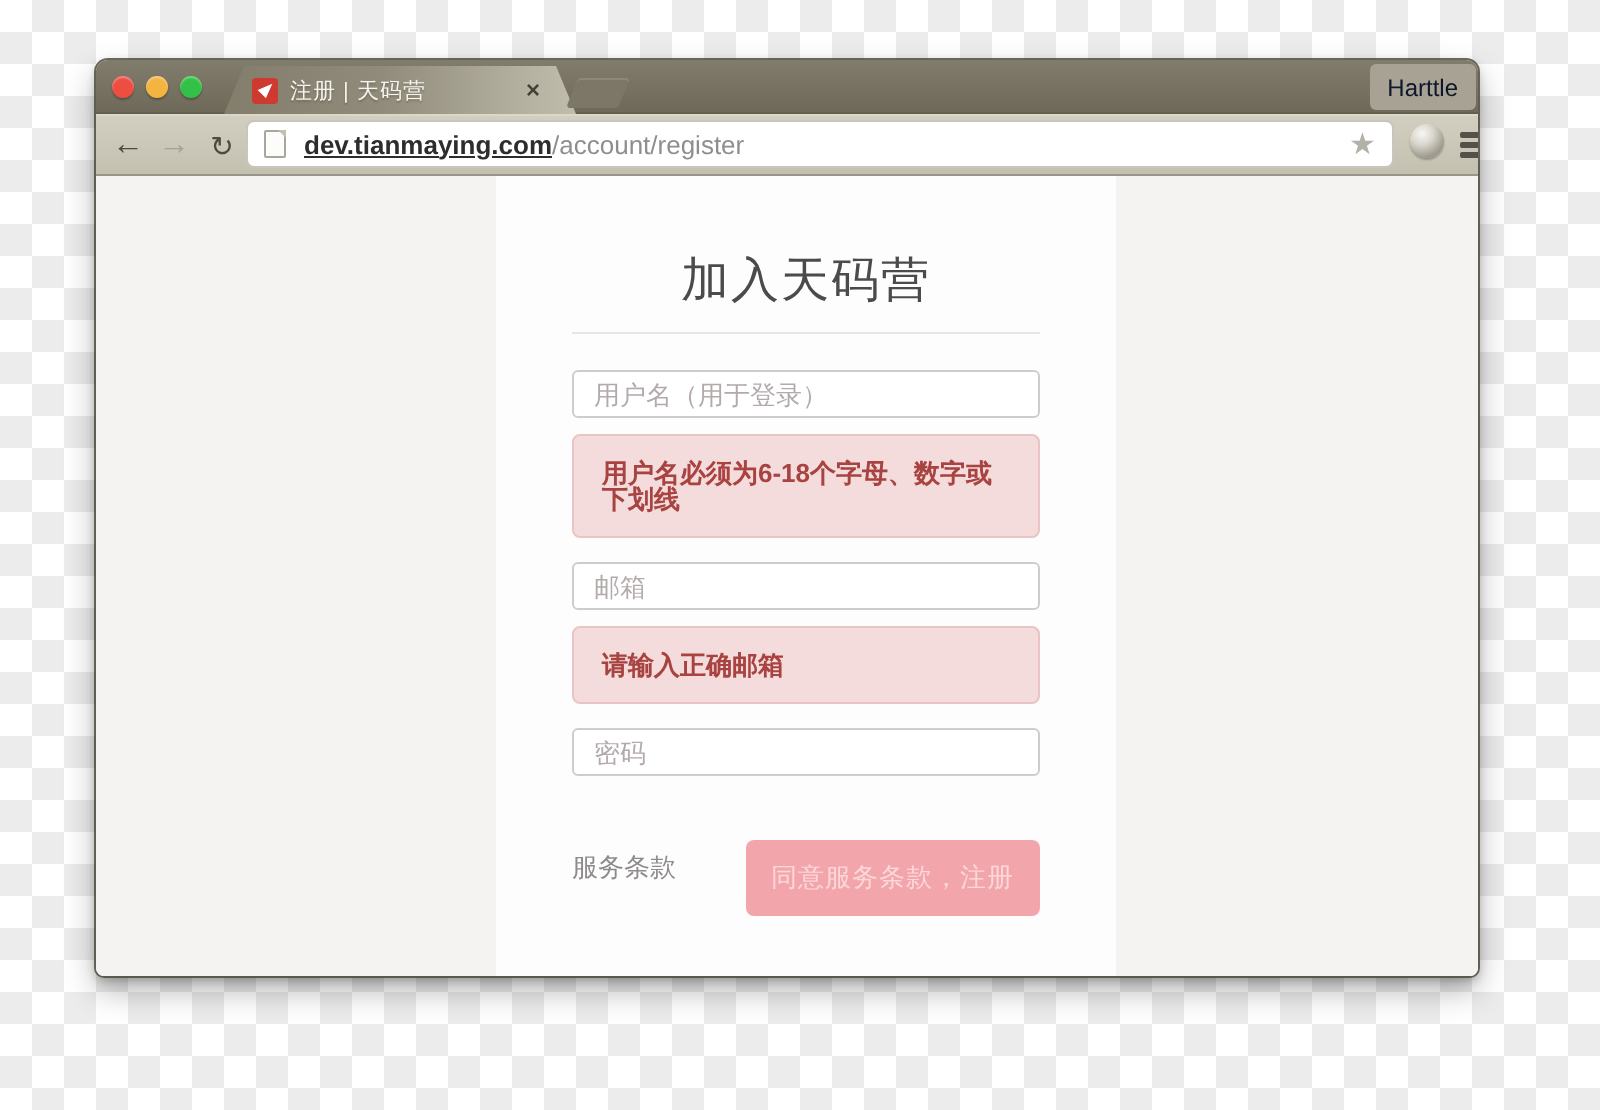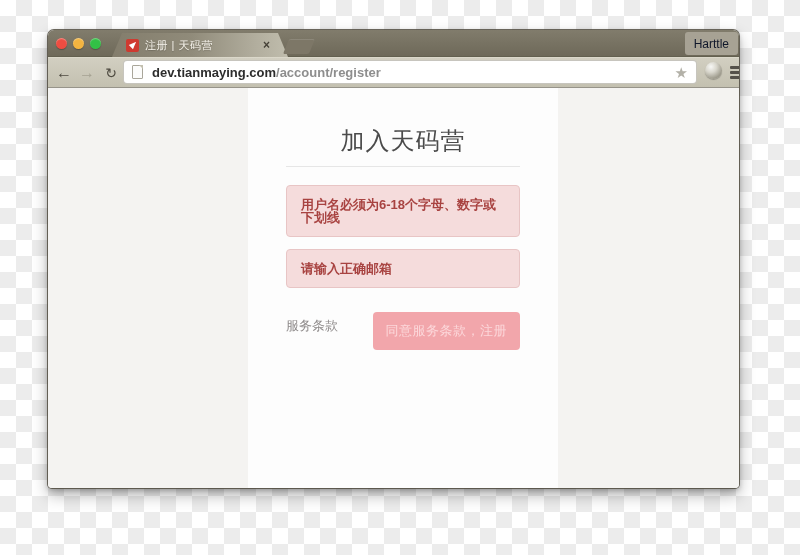--- a/index.html
+++ b/index.html
@@ -94,22 +94,22 @@
   .page-icon{
     width:11px; height:14px; background:#fcfcfb; border:1px solid #a9a69a;
     border-radius:1px; position:relative; flex:0 0 auto;
   }
   .page-icon::after{
     content:""; position:absolute; right:-1px; top:-1px;
     border-style:solid; border-width:0 4px 4px 0;
     border-color:transparent #c3c0b0 transparent transparent;
   }
   .url{ margin-left:9px; font-size:13px; white-space:nowrap; flex:1 1 auto; overflow:hidden; }
-  .url .domain{ color:#2d2d2d; font-weight:bold; }
-  .url .path{ color:#8e8e8e;font-weight:bold; }
+  .url .domain{ color:#2d2d2d; font-weight:bold;text-decoration:underline; }
+  .url .path{ color:#8e8e8e; }
   .star{ color:#b3b1a8; font-size:15px; line-height:1; flex:0 0 auto; }
 
   .sphere{
     position:absolute; left:657px; top:4px; width:17px; height:17px; border-radius:50%;
     background:radial-gradient(circle at 35% 28%, #f7f7f5 0%, #d8d6cc 35%, #a19e90 70%, #8a8779 100%);
     box-shadow:0 1px 1px rgba(0,0,0,.25);
   }
   .hamburger{ position:absolute; left:682px; top:8px; width:18px; }
   .hamburger div{ height:2.5px; background:#55514a; margin-bottom:2.5px; border-radius:1px; }
 
@@ -195,24 +195,27 @@
       <div></div>
     </span>
   </div>
 
   <div class="viewport">
     <div class="sheet">
 
       <h1>加入天码营</h1>
       <hr class="divider">
 
+      <input class="field" type="text" placeholder="用户名（用于登录）" style="">
       <div class="error">用户名必须为6-18个字母、数字或下划线</div>
 
+      <input class="field" type="text" placeholder="邮箱" style="">
       <div class="error">请输入正确邮箱</div>
 
+      <input class="field" type="password" placeholder="密码" style="">
 
       <div class="bottom-row">
         <span class="terms">服务条款</span>
         <button class="submit">同意服务条款，注册</button>
       </div>
 
     </div>
   </div>
 </div>
 

